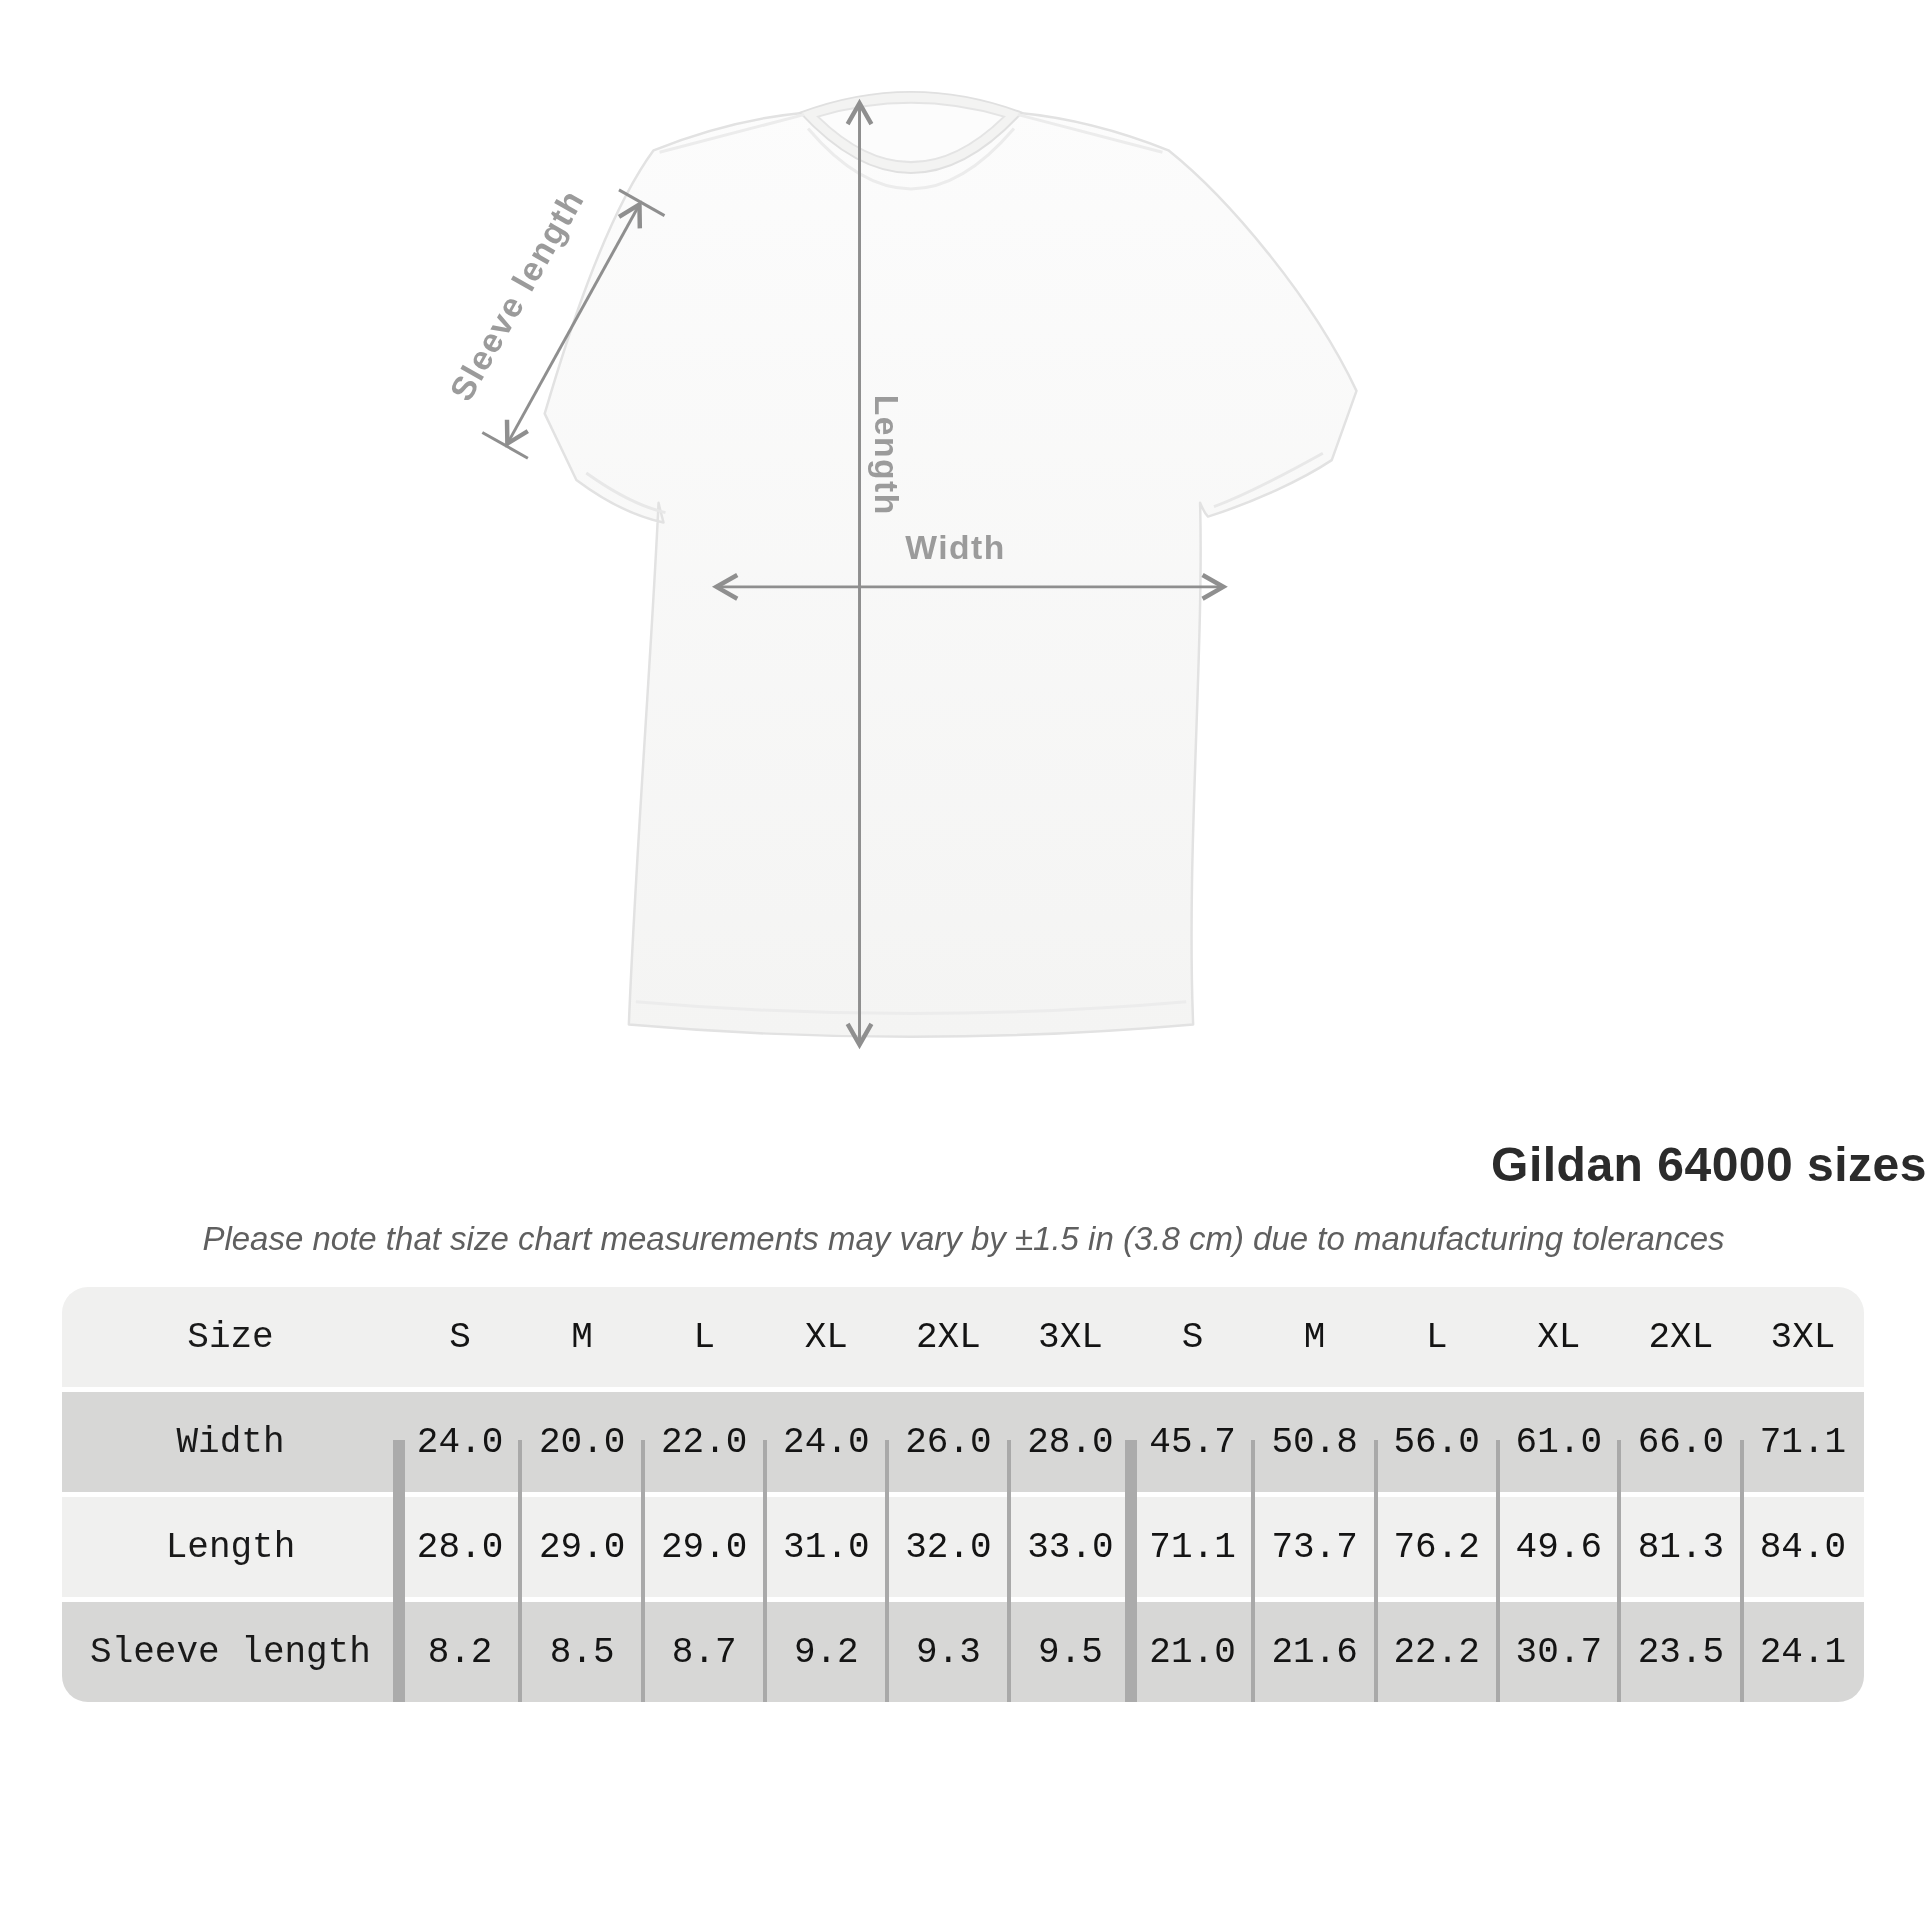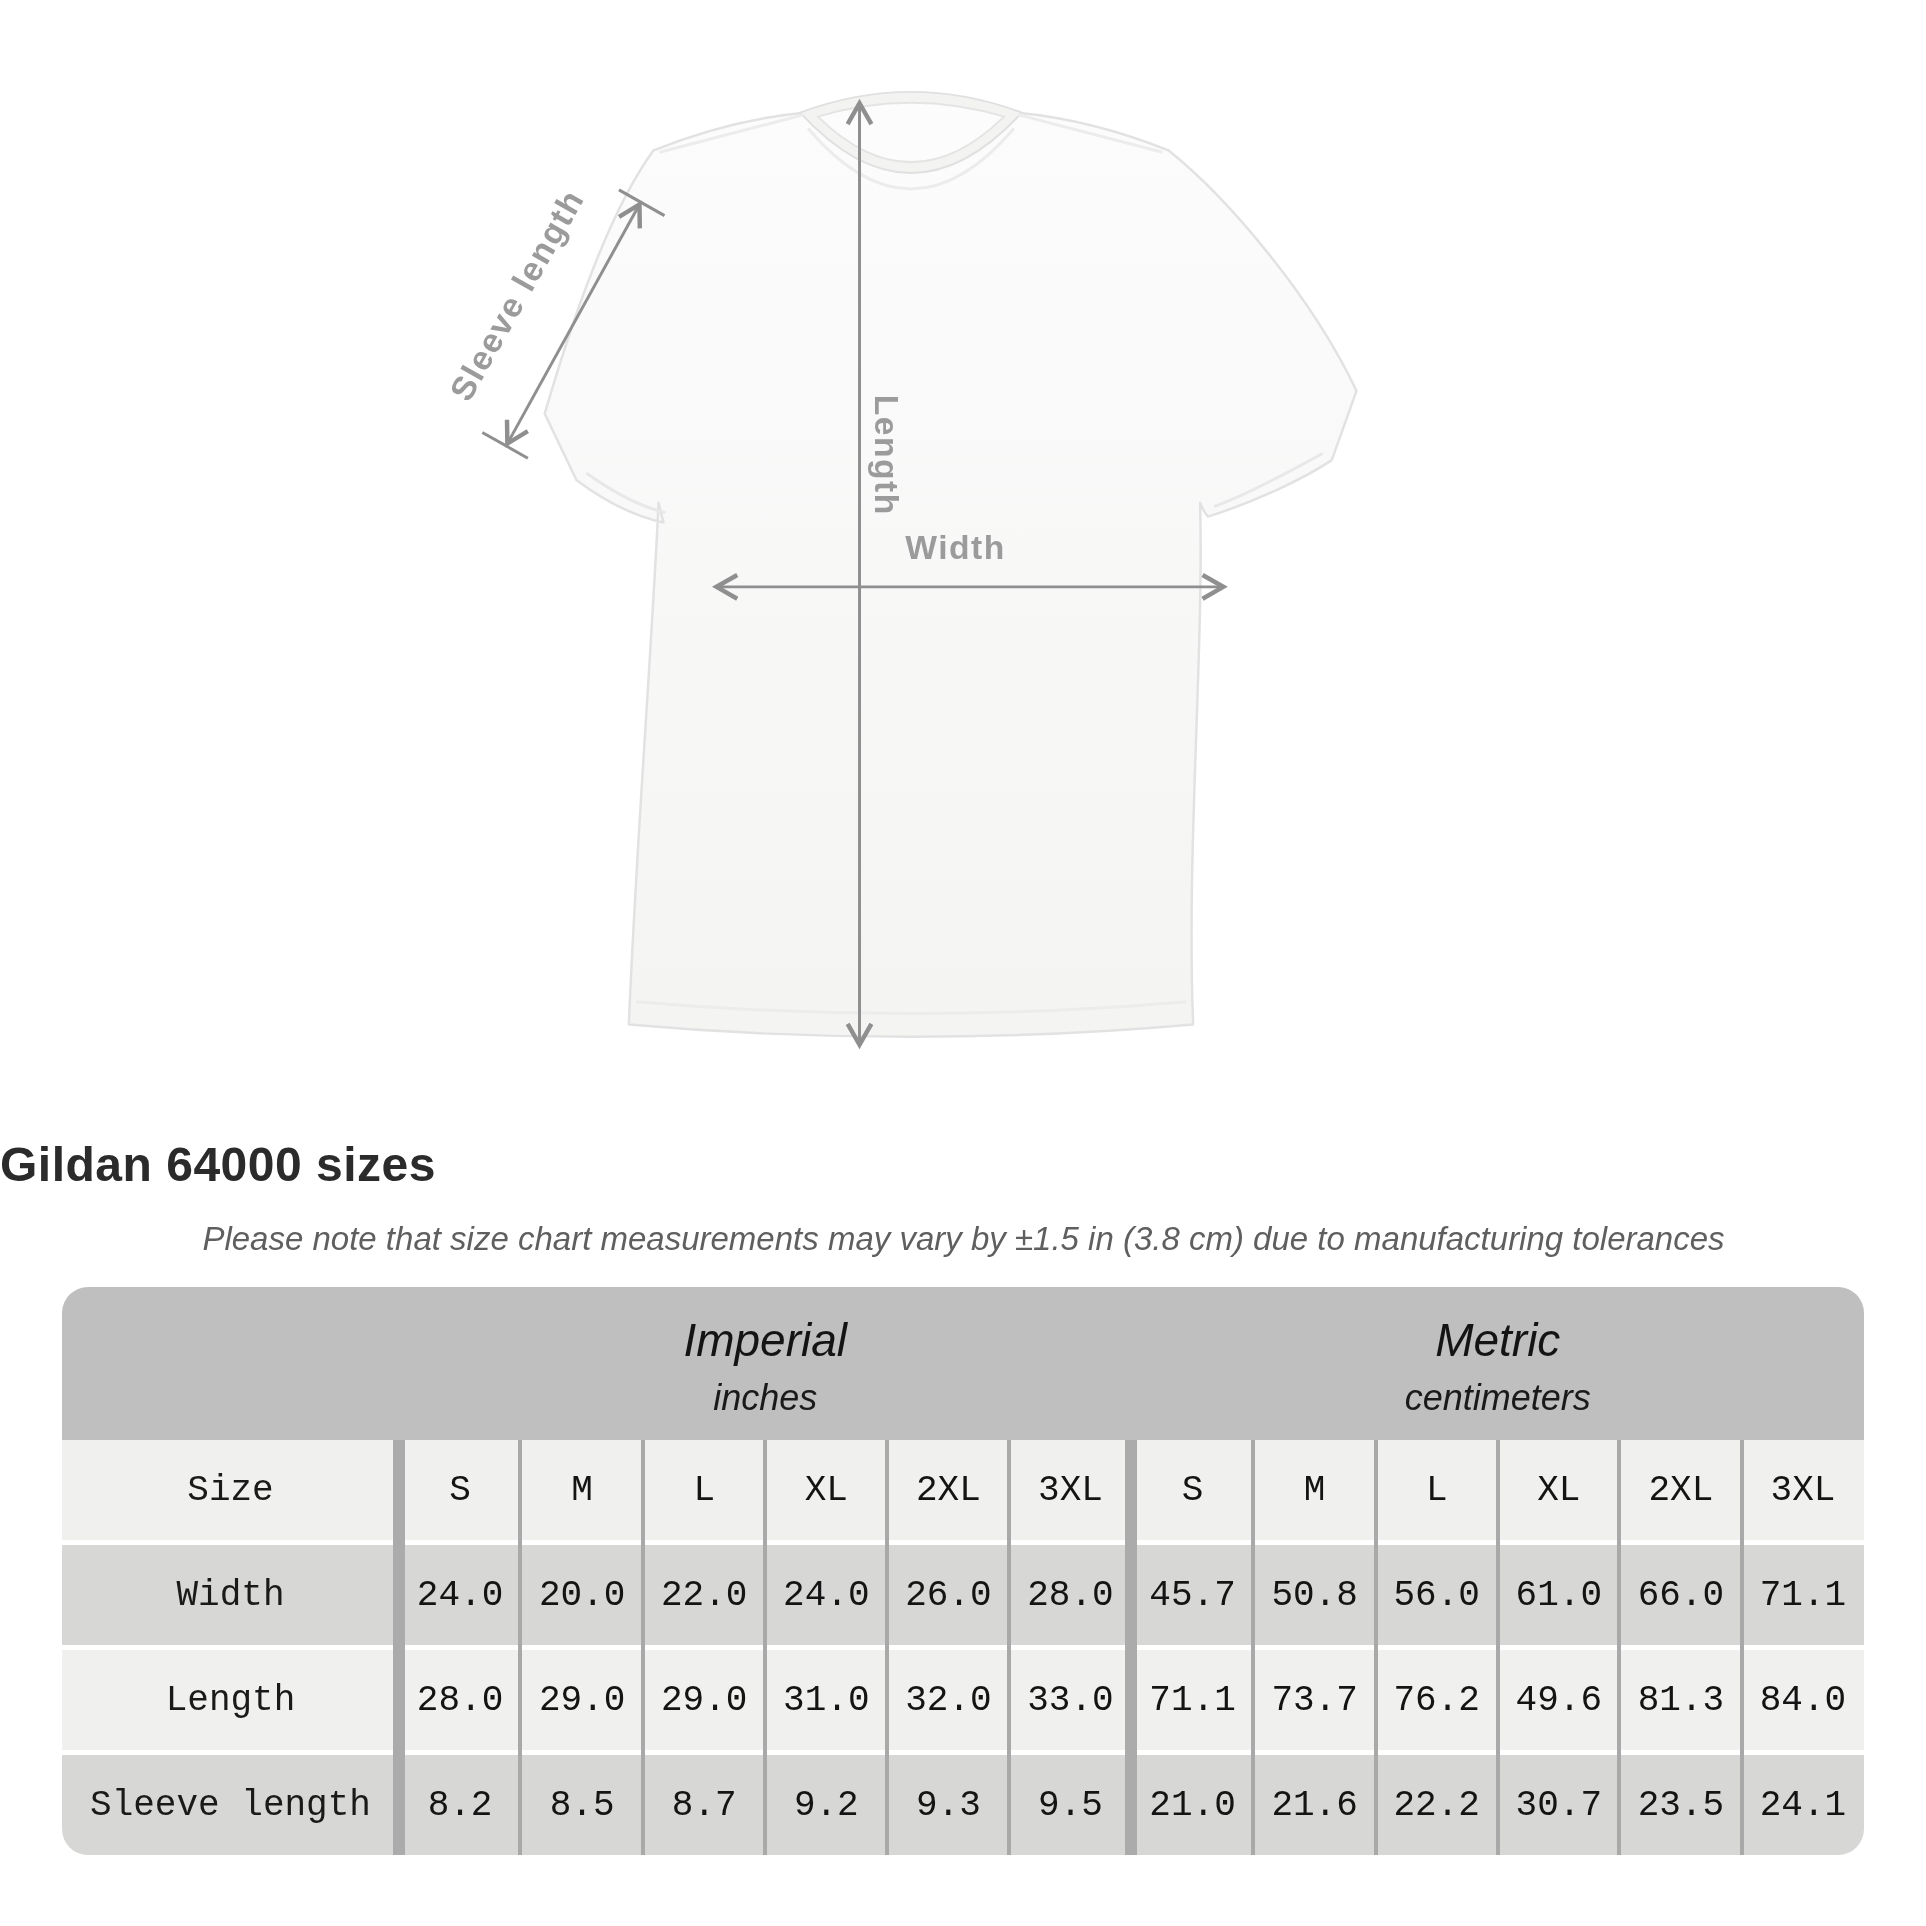--- a/index.html
+++ b/index.html
@@ -3,21 +3,21 @@
 <meta charset="utf-8">
 <style>
   html,body{margin:0;padding:0;background:#ffffff;}
   body{width:1927px;height:1927px;font-family:"Liberation Sans","DejaVu Sans",sans-serif;}
   .stage{position:relative;width:1927px;height:1927px;background:#ffffff;overflow:hidden;}
 
   
   .diagram-svg{position:absolute;left:416px;top:59px;width:990px;height:1030px;}
 
   
-  .page-title{position:absolute;left:0;top:1137px;width:1927px;text-align:left;
+  .page-title{position:absolute;left:0;top:1137px;width:1927px;text-align:right;
     font-size:48px;font-weight:bold;color:#2b2b2b;letter-spacing:0.5px;}
   .page-note{position:absolute;left:0;top:1220px;width:1927px;text-align:center;
     font-size:33px;font-style:italic;color:#5f5f5f;}
 
   
   .tbl{position:absolute;left:62px;top:1287px;width:1802px;border-radius:26px;overflow:hidden;}
   .band{height:153px;background:#bfbfbf;display:grid;grid-template-columns:337px 1fr 1fr;}
   .band-group{display:flex;flex-direction:column;align-items:center;justify-content:center;gap:10px;padding-top:4px;}
   .band-main{font-size:46px;font-style:italic;color:#141414;}
   .band-sub{font-size:36px;font-style:italic;color:#1a1a1a;}
@@ -82,31 +82,20 @@
 
     <text transform="translate(112,244) rotate(-60.5)" text-anchor="middle" font-size="34" font-weight="bold" fill="#9b9b9b" letter-spacing="1.5">Sleeve length</text>
     <text transform="translate(464,400) rotate(90)" text-anchor="middle" font-size="34" font-weight="bold" fill="#9b9b9b" letter-spacing="1.5">Length</text>
     <text transform="translate(545,505)" text-anchor="middle" font-size="34" font-weight="bold" fill="#9b9b9b" letter-spacing="1.5">Width</text>
   </svg>
 
   <div class="page-title">Gildan 64000 sizes</div>
   <div class="page-note">Please note that size chart measurements may vary by ±1.5 in (3.8 cm) due to manufacturing tolerances</div>
 
   <div class="tbl">
-    <div class="band">
-      <div></div>
-      <div class="band-group">
-        <div class="band-main">Imperial</div>
-        <div class="band-sub">inches</div>
-      </div>
-      <div class="band-group">
-        <div class="band-main">Metric</div>
-        <div class="band-sub">centimeters</div>
-      </div>
-    </div>
 
     <div>
       <div class="trow light">
           <div class="cell label-cell">Size</div>
           <div class="cell">S</div>
           <div class="cell">M</div>
           <div class="cell">L</div>
           <div class="cell">XL</div>
           <div class="cell">2XL</div>
           <div class="cell">3XL</div>

